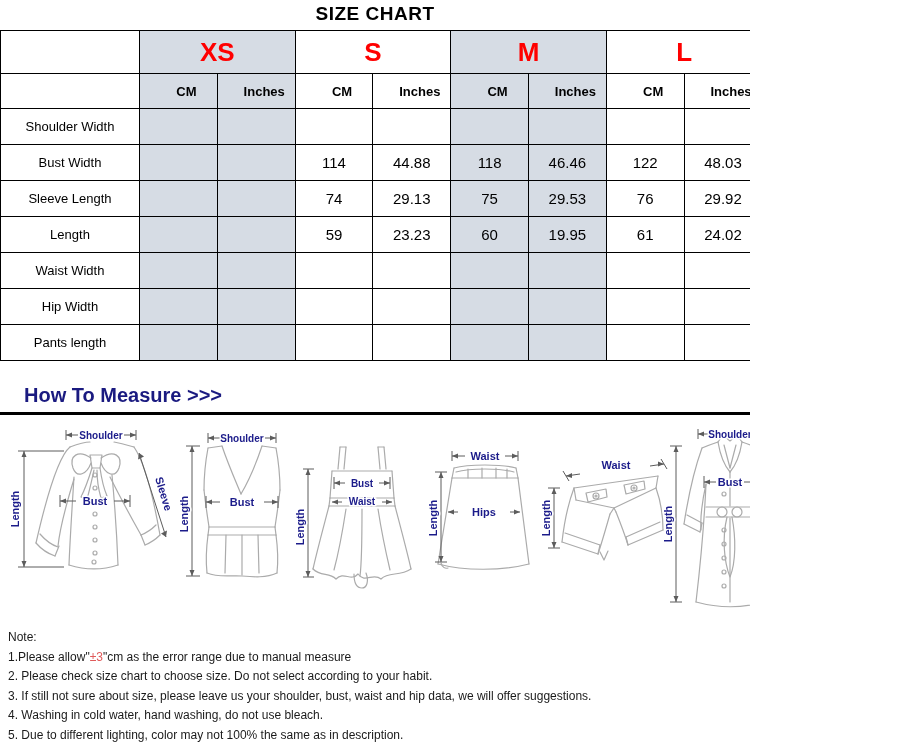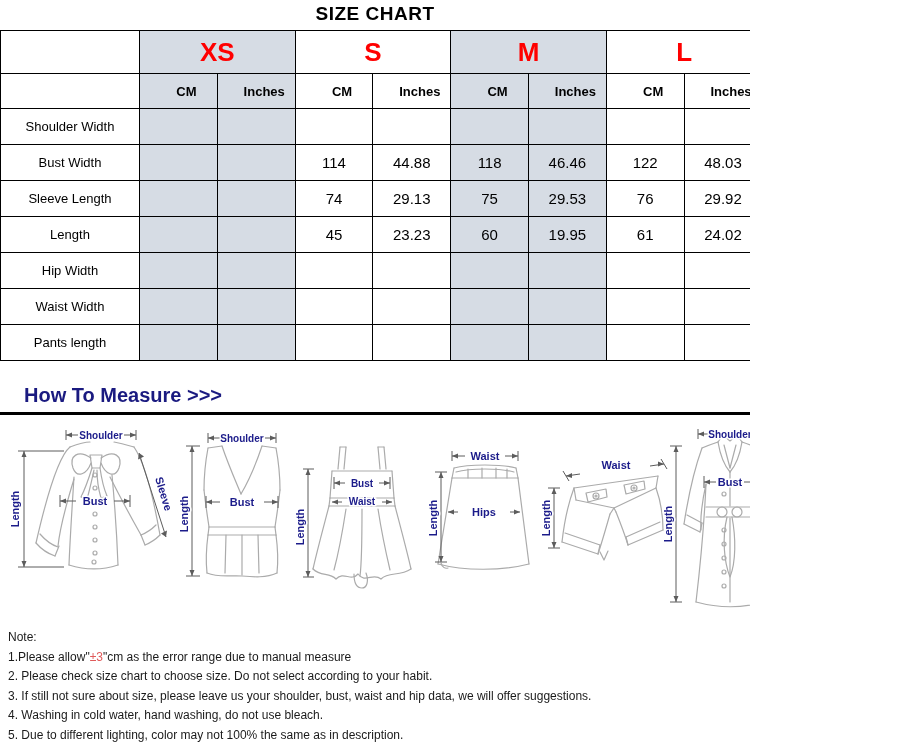--- a/index.html
+++ b/index.html
@@ -117,44 +117,44 @@
         <td class="g">29.53</td>
         <td>76</td>
         <td>29.92</td>
         <td class="g"></td>
         <td class="g"></td>
       </tr>
       <tr>
         <td class="rowlabel">Length</td>
         <td class="g"></td>
         <td class="g"></td>
-        <td>45</td>
+        <td>59</td>
         <td>23.23</td>
         <td class="g">60</td>
         <td class="g">19.95</td>
         <td>61</td>
         <td>24.02</td>
         <td class="g"></td>
         <td class="g"></td>
       </tr>
       <tr>
+        <td class="rowlabel">Waist Width</td>
+        <td class="g"></td>
+        <td class="g"></td>
+        <td></td>
+        <td></td>
+        <td class="g"></td>
+        <td class="g"></td>
+        <td></td>
+        <td></td>
+        <td class="g"></td>
+        <td class="g"></td>
+      </tr>
+      <tr>
         <td class="rowlabel">Hip Width</td>
-        <td class="g"></td>
-        <td class="g"></td>
-        <td></td>
-        <td></td>
-        <td class="g"></td>
-        <td class="g"></td>
-        <td></td>
-        <td></td>
-        <td class="g"></td>
-        <td class="g"></td>
-      </tr>
-      <tr>
-        <td class="rowlabel">Waist Width</td>
         <td class="g"></td>
         <td class="g"></td>
         <td></td>
         <td></td>
         <td class="g"></td>
         <td class="g"></td>
         <td></td>
         <td></td>
         <td class="g"></td>
         <td class="g"></td>

